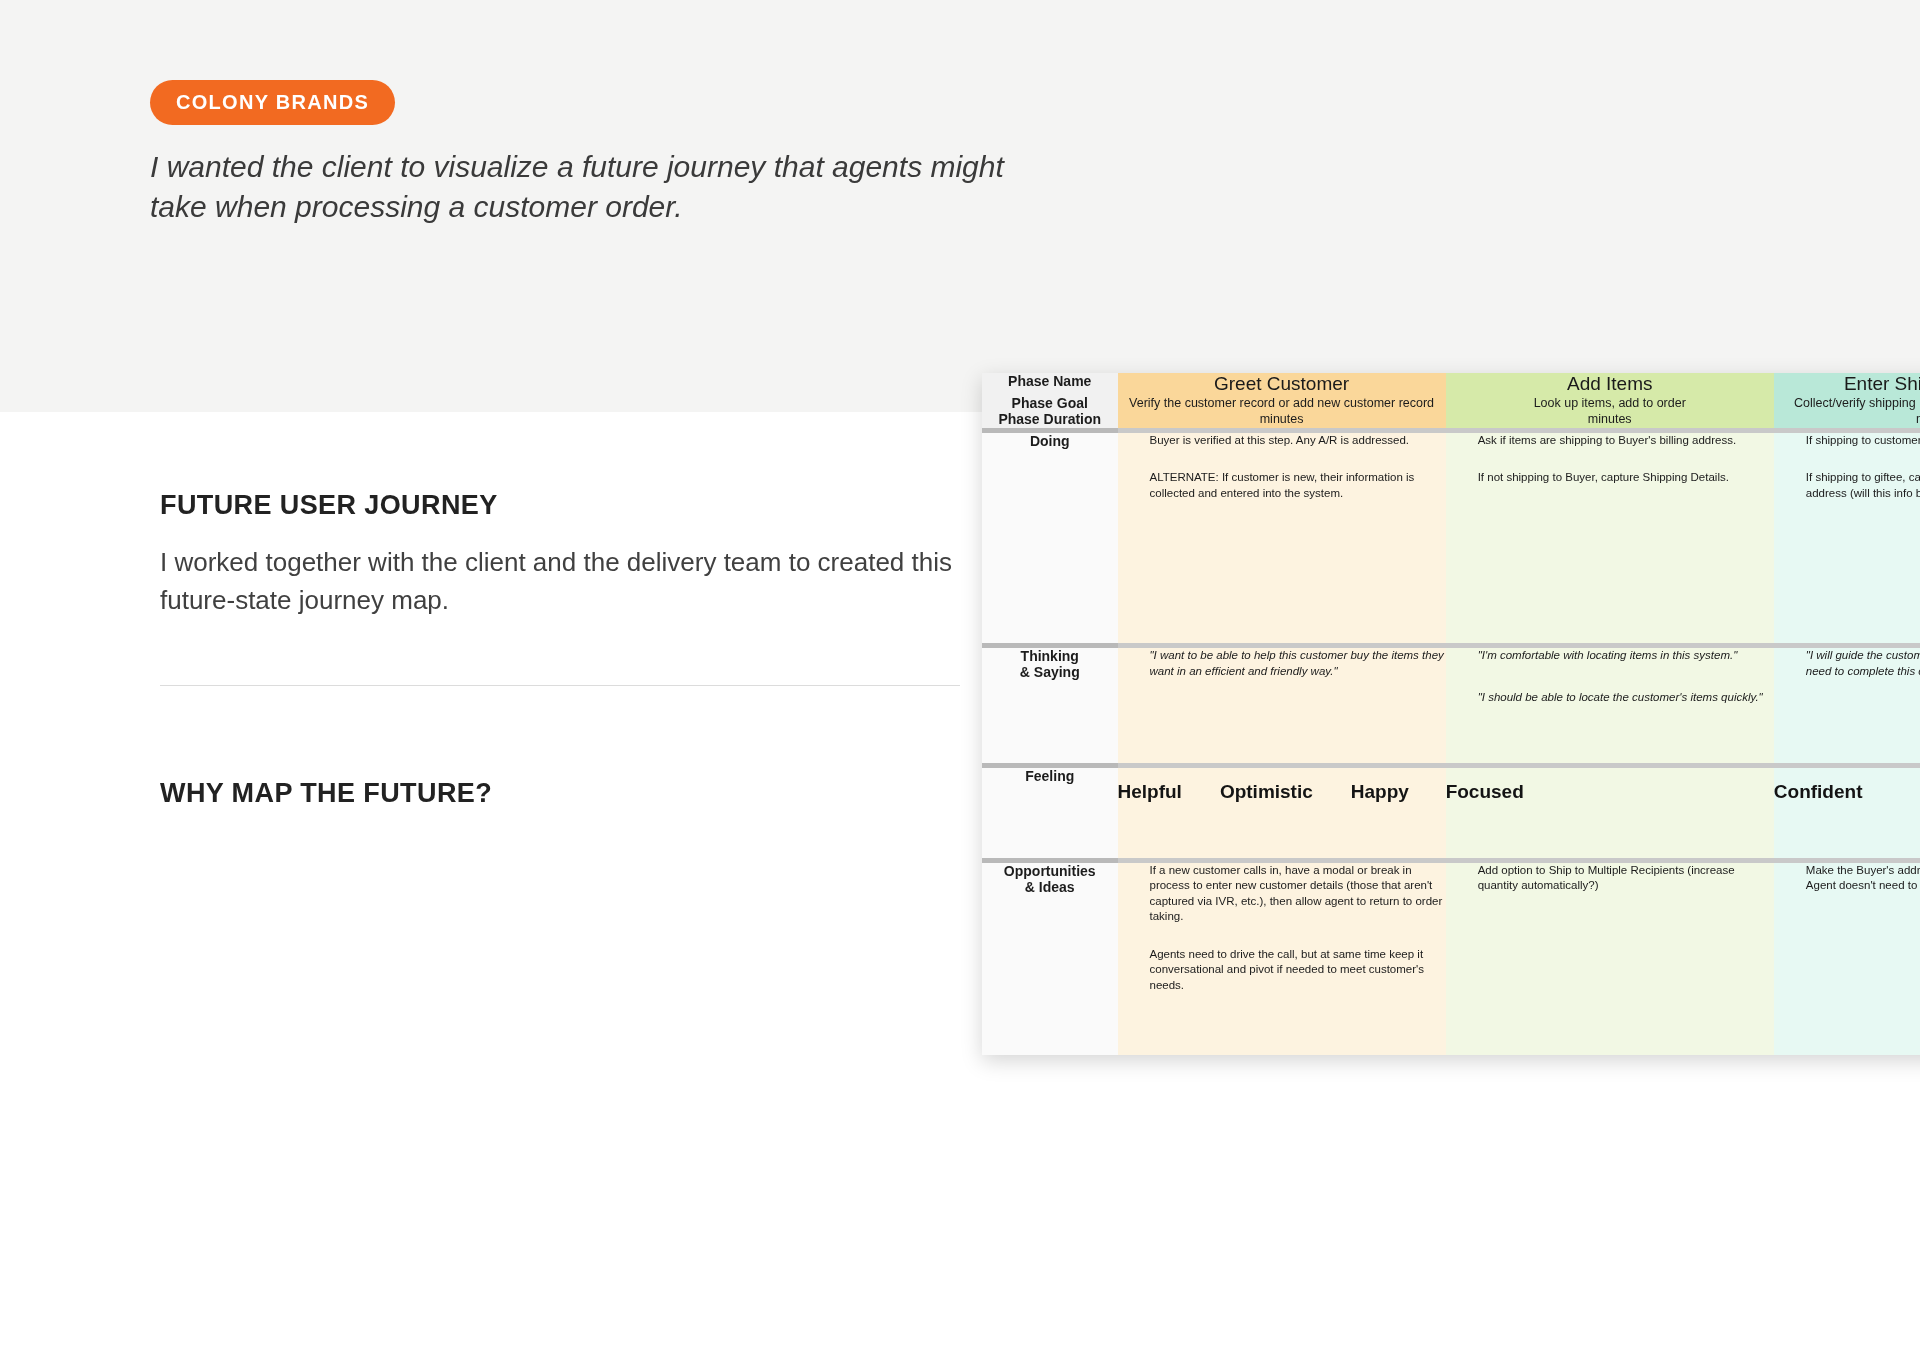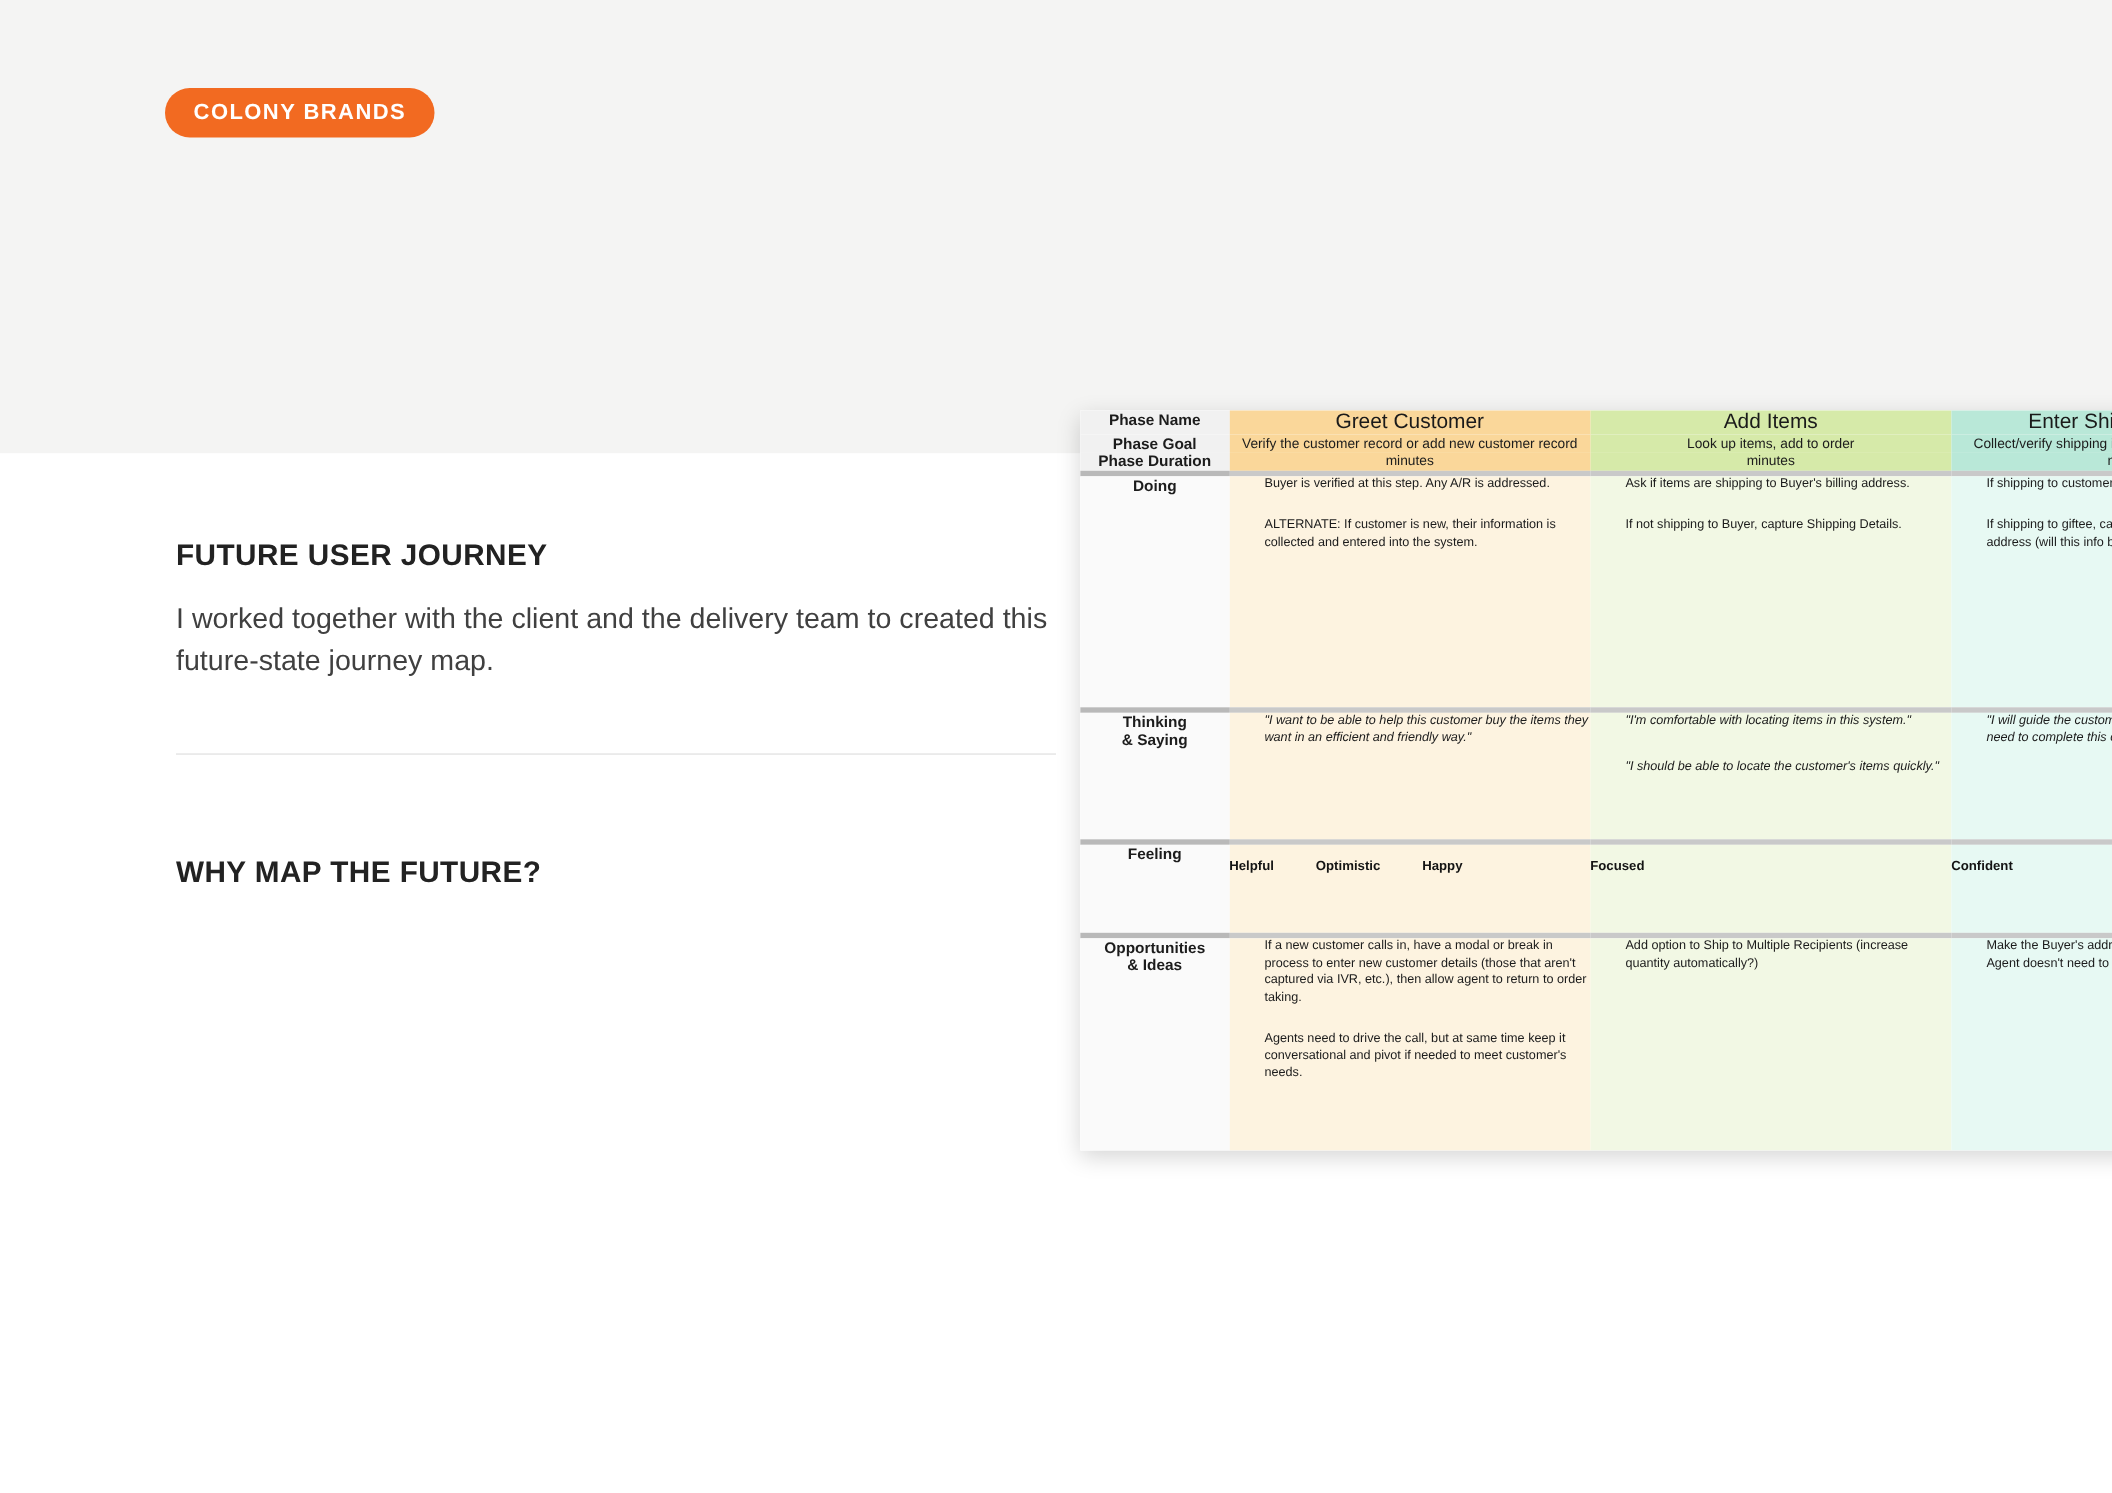--- a/index.html
+++ b/index.html
@@ -161,21 +161,21 @@
   .cell p { margin-bottom: 22px; padding-left: 32px; }
   .cell p:last-child { margin-bottom: 0; }
 
   .cell.quote p {
     font-style: italic;
     margin-bottom: 26px;
   }
 
   .feel-row td.cell { padding-top: 11px; padding-bottom: 11px; }
   .feelings { display: flex; gap: 38px; }
-  .feelings span { font-size: 12px; font-weight: bold; color: #141414; }
+  .feelings span { font-size: 19px; font-weight: bold; color: #141414; }
 
   
   .sep td {
     height: 5px;
     background: #c9c9c9;
     padding: 0;
     border: 0;
   }
   .sep td.lbl { background: #b9b9b9; }
 
@@ -189,20 +189,21 @@
   .bd-3 { background: #e7f9f3; }
 </style>
 </head>
 <body>
 
 <div id="page">
 
   <div class="hero-band">
     <div class="hero-inner">
       <div class="brand-pill">COLONY BRANDS</div>
+      <div class="hero-sub">I wanted the client to visualize a future journey that agents might take when processing a customer order.</div>
     </div>
   </div>
 
   <div class="left-col">
 
     <div>
       <div class="sec-head">FUTURE USER JOURNEY</div>
       <div class="sec-body">I worked together with the client and the delivery team to created this future-state journey map.</div>
     </div>
 

